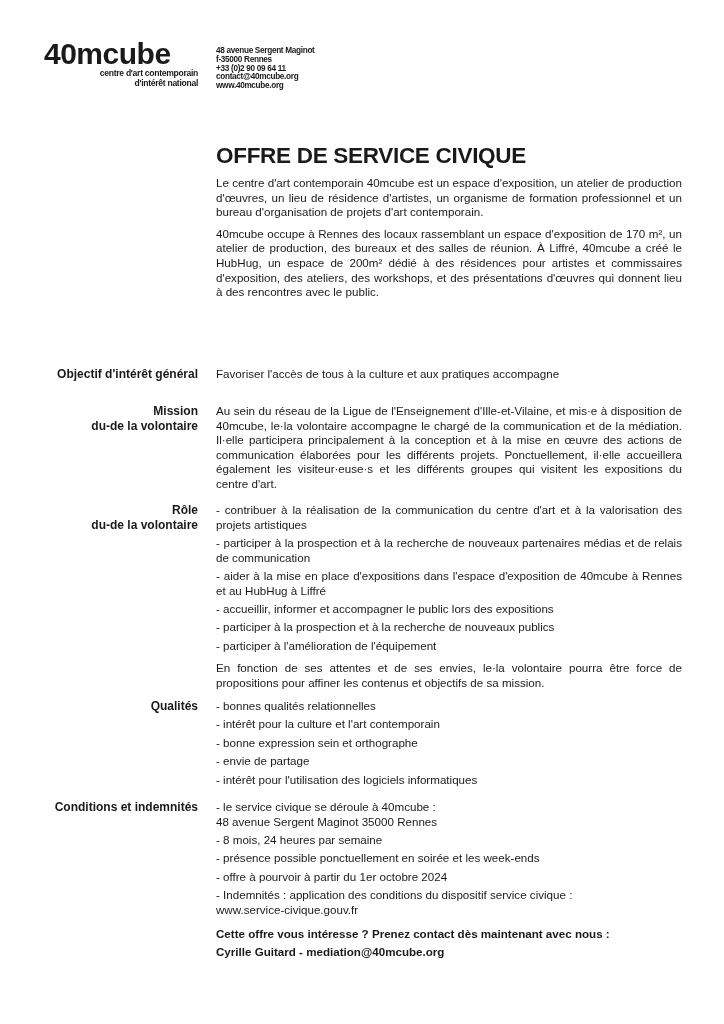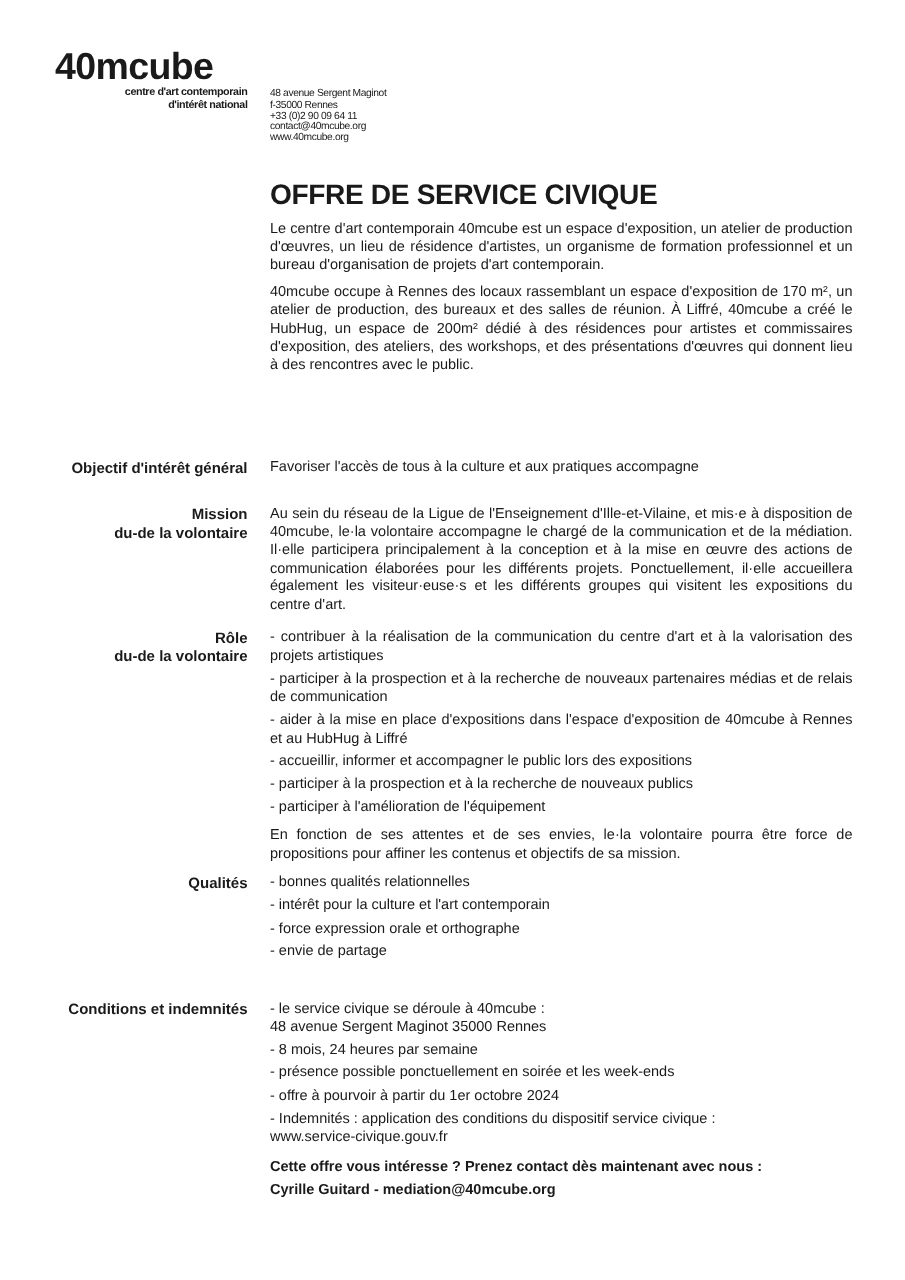--- a/index.html
+++ b/index.html
@@ -1,21 +1,21 @@
 <!DOCTYPE html>
 <html><head>
 <meta charset="utf-8">
 <style>
   html, body { margin:0; padding:0; background:#ffffff; }
   body { width:724px; height:1024px; position:relative; overflow:hidden;
          font-family:"Liberation Sans", sans-serif; color:#1a1a1a; }
   .logo { position:absolute; left:44px; top:40px; width:154px; text-align:right; }
   .logo-main { font-size:30px; font-weight:bold; letter-spacing:-0.5px; line-height:28px; display:block; text-align:left; }
   .logo-sub { font-size:8.6px; font-weight:bold; line-height:10px; display:block; letter-spacing:-0.3px; }
-  .address { position:absolute; left:216px; top:47px; font-size:8.2px; font-weight:normal; line-height:8.8px; letter-spacing:-0.3px;margin-top:24px; }
+  .address { position:absolute; left:216px; top:47px; font-size:8.2px; font-weight:bold; line-height:8.8px; letter-spacing:-0.3px; }
   .address span { display:block; }
   .title { position:absolute; left:216px; top:143px; margin:0; font-size:22.5px; font-weight:bold; letter-spacing:-0.3px; }
   .col { position:absolute; left:216px; width:466px; font-size:11.6px; line-height:14.6px; }
   .col p { margin:0 0 7px 0; text-align:justify; }
   .label { position:absolute; left:20px; width:178px; text-align:right; font-size:12px; line-height:14.6px; font-weight:bold; }
   .label span { display:block; }
   .list { margin:0; padding:0; list-style:none; }
   .list li { margin:0 0 3.8px 0; text-align:justify; }
   .bold { font-weight:bold; }
   .contact p { margin:0 0 3px 0; }
@@ -74,22 +74,23 @@
   <p style="margin-top:8px;">En fonction de ses attentes et de ses envies, le·la volontaire pourra être force de propositions pour affiner les contenus et objectifs de sa mission.</p>
 </div>
 
 <div class="label" style="top:699px;">
   <span>Qualités</span>
 </div>
 <div class="col" style="top:699px;">
   <ul class="list">
     <li>- bonnes qualités relationnelles</li>
     <li>- intérêt pour la culture et l'art contemporain</li>
-    <li>- force expression orale et orthographe</li>
+    <li>- bonne expression sein et orthographe</li>
     <li>- envie de partage</li>
+    <li>- intérêt pour l'utilisation des logiciels informatiques</li>
   </ul>
 </div>
 
 <div class="label" style="top:800px;">
   <span>Conditions et indemnités</span>
 </div>
 <div class="col" style="top:800px;">
   <ul class="list">
     <li style="white-space:pre-line;">- le service civique se déroule à 40mcube :
 48 avenue Sergent Maginot 35000 Rennes</li>

